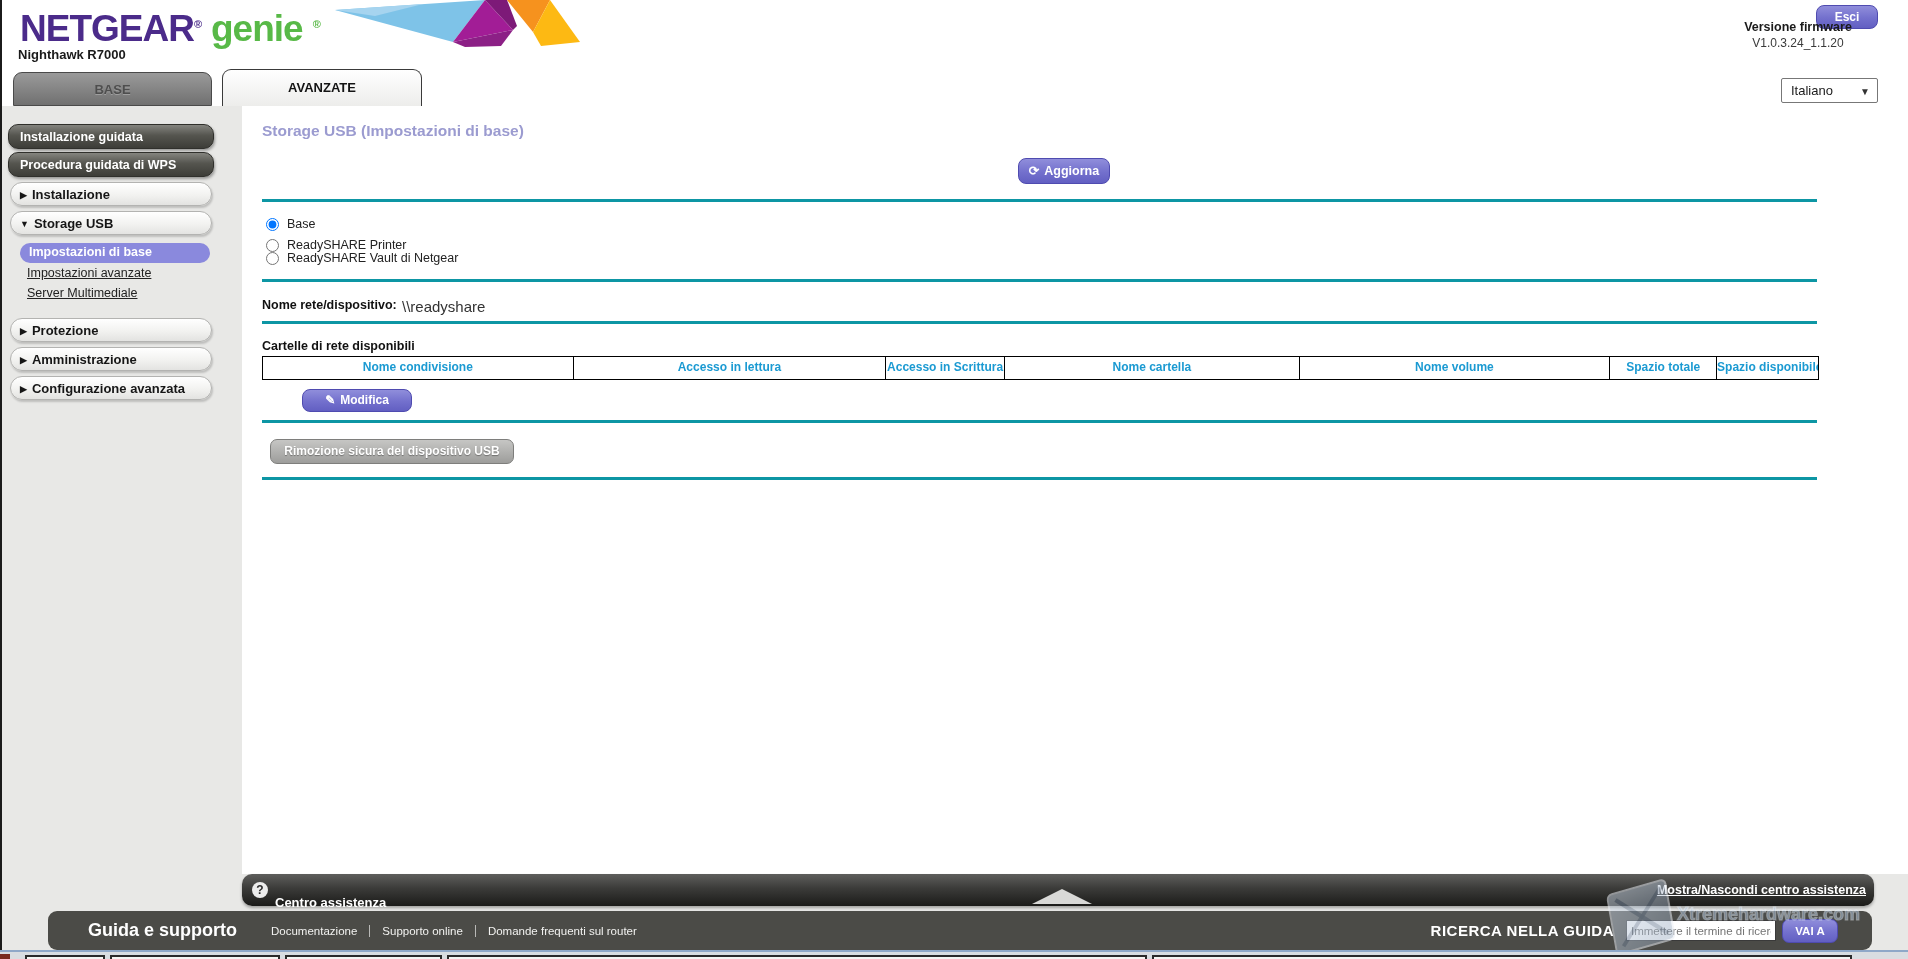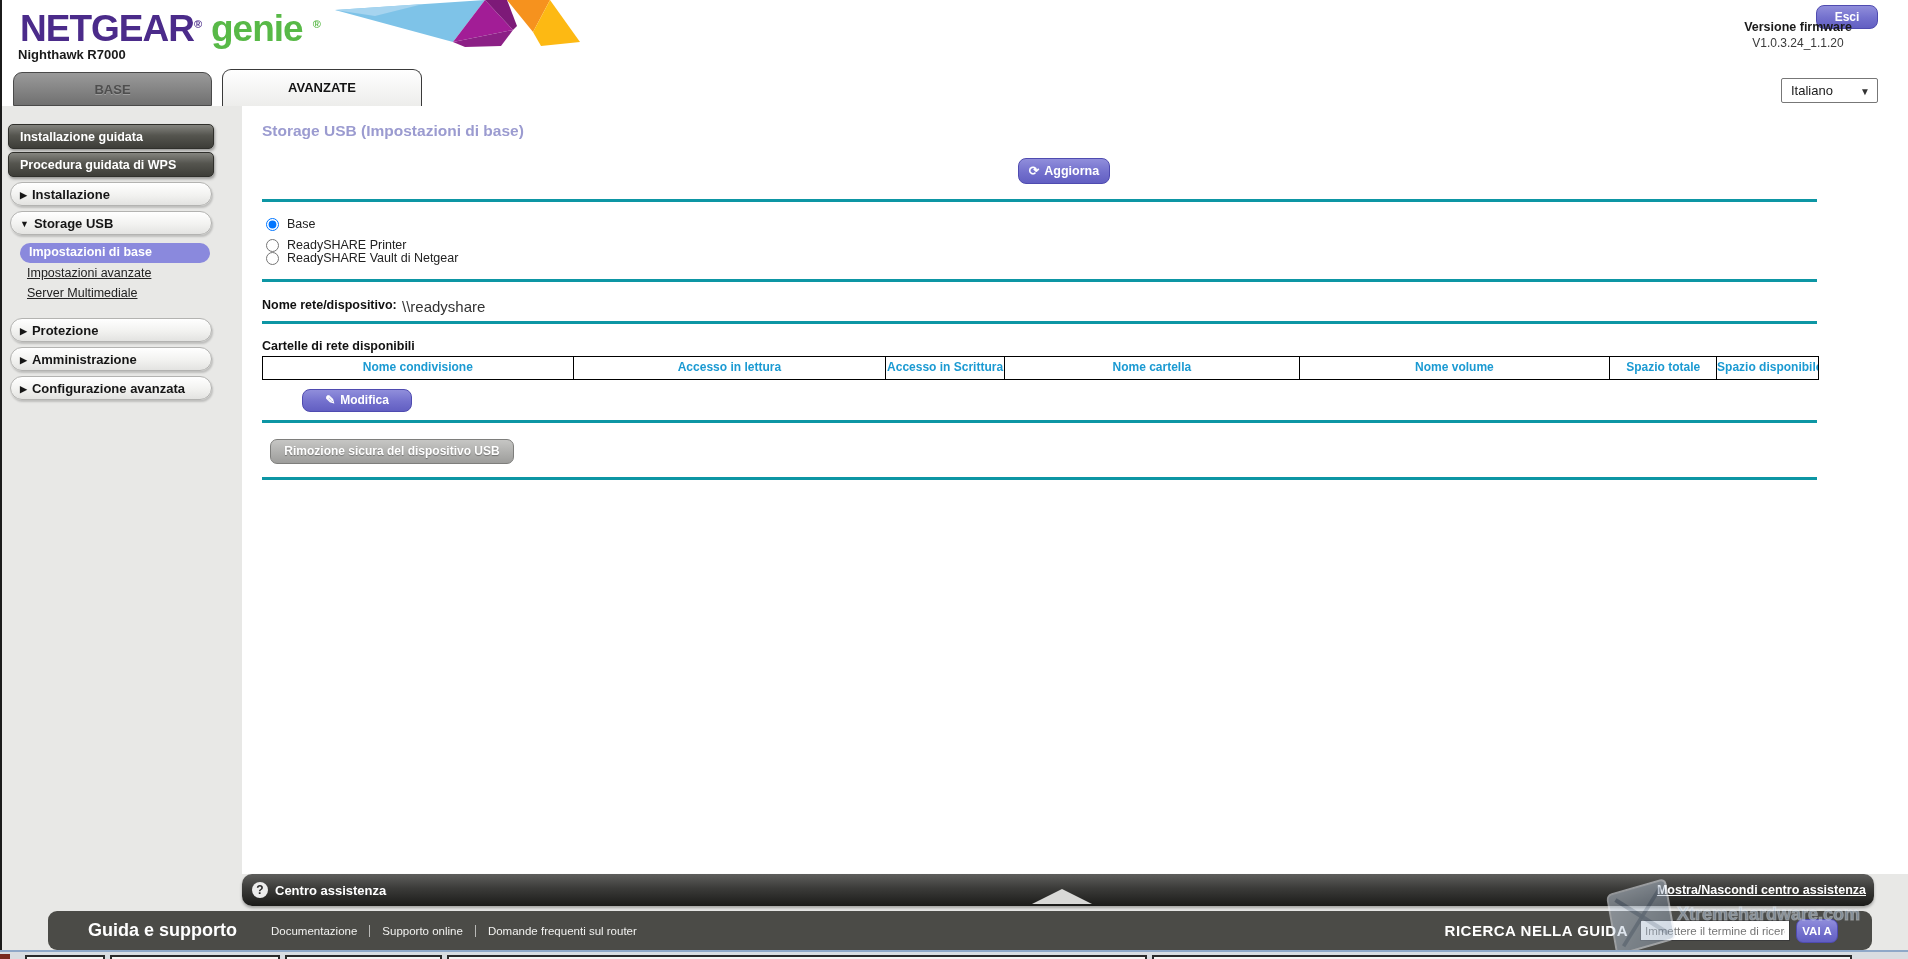--- a/index.html
+++ b/index.html
@@ -37,21 +37,21 @@
   #tab-avanzate { left:222px; top:69px; width:200px; height:37px;
               background:linear-gradient(180deg,#ffffff,#ededeb); border:1px solid #3a3a3a;
               border-bottom:none; color:#141414; line-height:36px; }
   #language-select { left:1781px; top:78px; width:97px; height:25px; background:#fff;
               border:1px solid #777; border-radius:2px; font-size:13px; color:#1a1a1a;
               line-height:23px; padding-left:9px; cursor:pointer; }
   #language-select .dd-arrow { position:absolute; right:7px; top:1px; font-size:10px; color:#333; }
 
   
   .nav-dark {
-    left:8px; width:206px; height:25px; border-radius:5px; cursor:pointer;
+    left:8px; width:206px; height:25px; border-radius:10px; cursor:pointer;
     background:linear-gradient(180deg,#84847f 0%,#55554f 45%,#3d3d38 100%);
     border:1px solid #30302c; box-shadow:1px 2px 3px rgba(0,0,0,.35);
     color:#fff; font-size:12.5px; font-weight:bold; line-height:24px; padding-left:11px;
   }
   .nav-light {
     left:10px; width:202px; height:24px; border-radius:12px; cursor:pointer;
     background:linear-gradient(180deg,#ffffff 0%,#f2f2f0 55%,#e3e3e1 100%);
     border:1px solid #b3b3b1; box-shadow:1px 2px 2px rgba(0,0,0,.18);
     color:#161616; font-size:13px; font-weight:bold; line-height:23px; padding-left:9px;
   }
@@ -90,41 +90,41 @@
   
   #help-bar {
     left:242px; top:874px; width:1632px; height:32px; border-radius:10px;
     background:linear-gradient(180deg,#5e5e5c 0%,#3b3b39 45%,#1b1b19 100%);
     box-shadow:0 2px 3px rgba(0,0,0,.3);
   }
   #help-icon {
     position:absolute; left:10px; top:8px; width:16px; height:16px; border-radius:50%;
     background:#ececec; color:#2a2a2a; font-size:12px; font-weight:bold; text-align:center; line-height:16px;
   }
-  #help-label { position:absolute; left:33px; top:9px; color:#fff; font-size:13px; font-weight:bold; }
+  #help-label { position:absolute; left:33px; top:21px; color:#fff; font-size:13px; font-weight:bold; }
   #help-collapse-arrow {
     position:absolute; left:790px; top:15px; width:0; height:0; cursor:pointer;
     border-left:30px solid transparent; border-right:30px solid transparent;
     border-bottom:15px solid #d9d9d7;
   }
   #help-toggle-link { position:absolute; right:8px; top:9px; color:#fff; font-size:12.5px;
     font-weight:bold; text-decoration:underline; cursor:pointer; }
 
   
   #footer-bar { left:48px; top:911px; width:1824px; height:39px; border-radius:9px; background:#4b4b47;
     display:flex; align-items:center; }
   #footer-title { margin-left:40px; color:#fff; font-size:18px; font-weight:bold; white-space:nowrap; }
   #footer-links { margin-left:22px; display:flex; align-items:flex-end; }
   .flink { color:#f2f2f0; font-size:11.5px; cursor:pointer; padding:0 12px; white-space:nowrap; }
   .flink + .flink { border-left:1px solid #b9b9b7; }
   #footer-search { margin-left:auto; display:flex; align-items:center; margin-right:34px; }
   #search-label { color:#fff; font-size:15px; font-weight:bold; letter-spacing:.5px; margin-right:12px; white-space:nowrap; }
   #search-input { width:150px; height:21px; border:1px solid #3a3a3a; font-size:11.5px; padding:0 4px;
     color:#333; font-family:"Liberation Sans",sans-serif; }
-  #search-go-btn { width:42px; height:24px; border-radius:7px; font-size:11.5px; line-height:22px; margin-left:6px; }
+  #search-go-btn { width:56px; height:24px; border-radius:7px; font-size:11.5px; line-height:22px; margin-left:6px; }
 
   
   #watermark { left:1592px; top:884px; width:300px; height:70px; pointer-events:none; opacity:.55; }
   #watermark-text { position:absolute; left:85px; top:20px; font-size:18px; font-weight:bold;
     color:rgba(185,210,240,.85); -webkit-text-stroke:1px rgba(255,255,255,.65);
     text-shadow:0 0 3px rgba(90,120,160,.5); white-space:nowrap; }
   #watermark-logo { position:absolute; left:18px; top:2px; width:62px; height:62px;
     background:linear-gradient(135deg,rgba(210,222,236,.9),rgba(150,168,190,.8));
     border:2px solid rgba(245,248,252,.8); transform:rotate(-16deg) skewX(-6deg); border-radius:6px; }
   #watermark-logo:before, #watermark-logo:after { content:""; position:absolute; left:28px; top:-4px;

